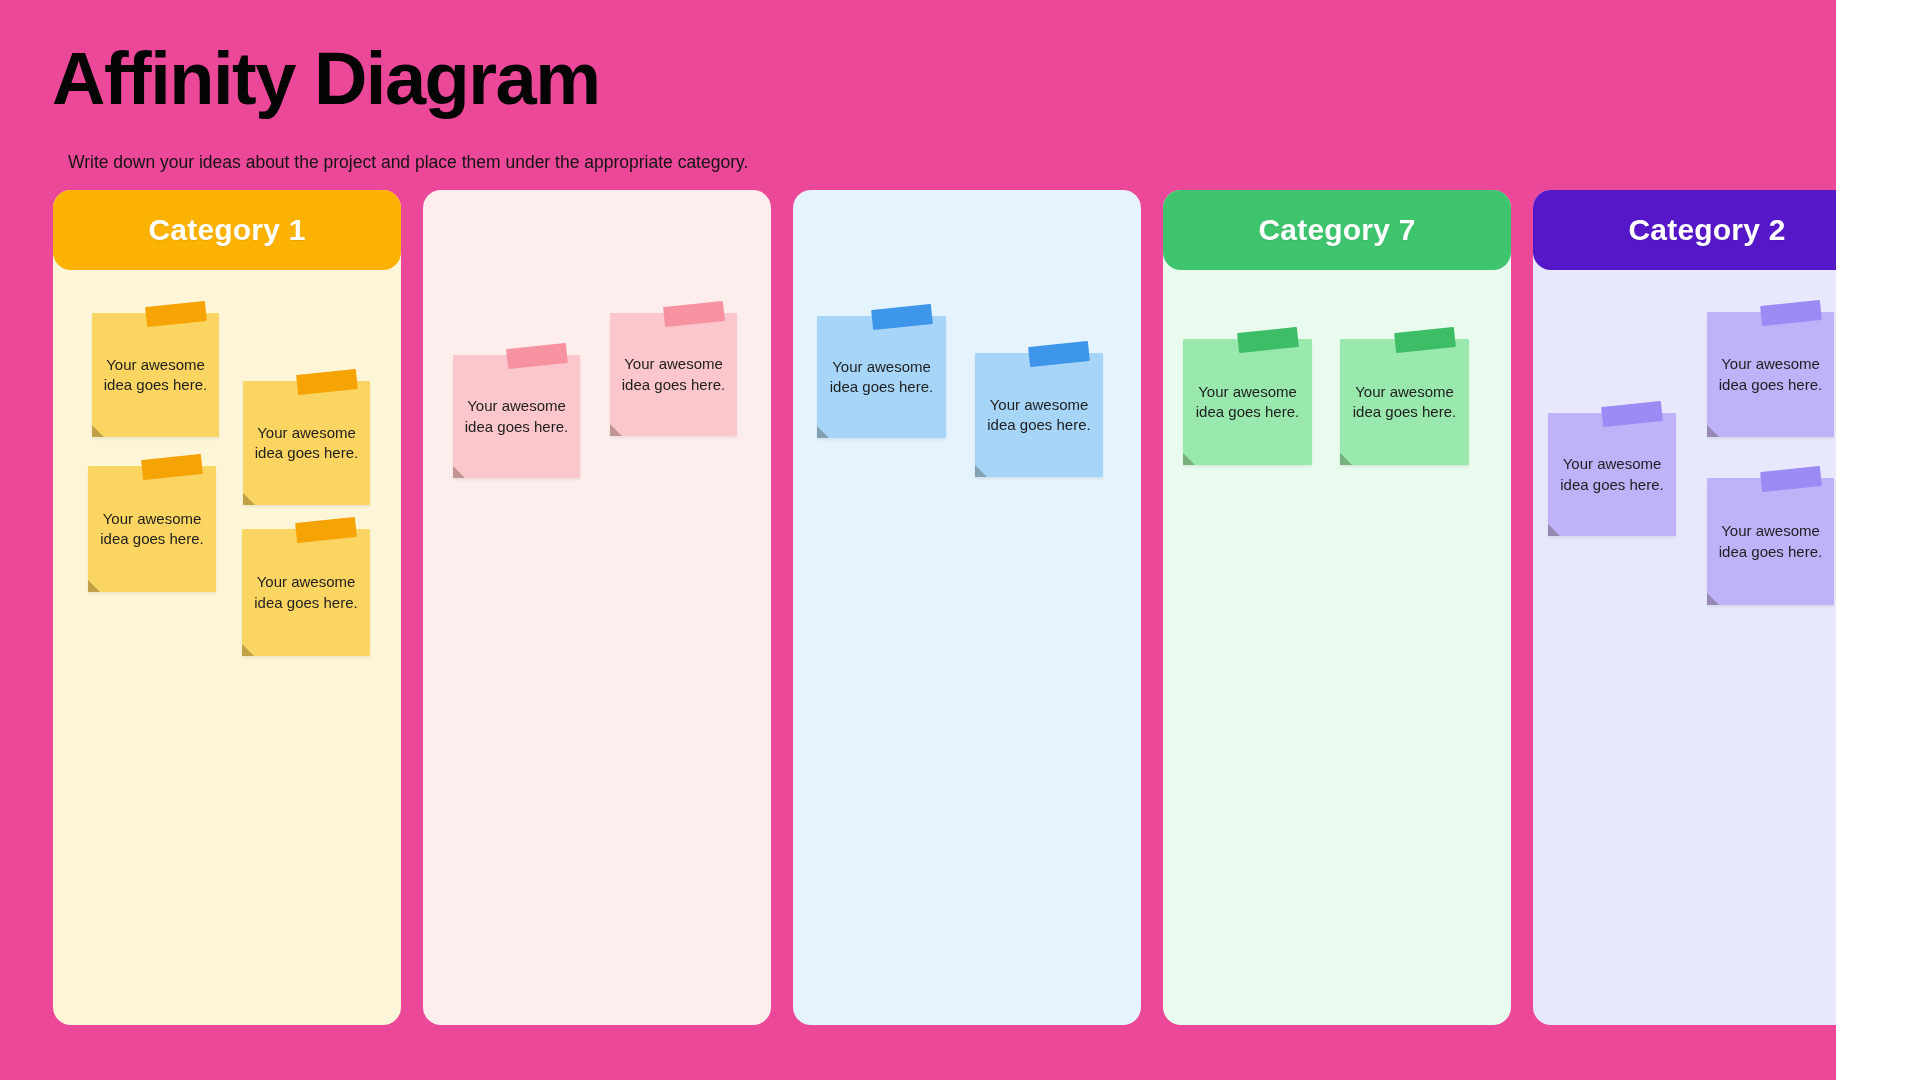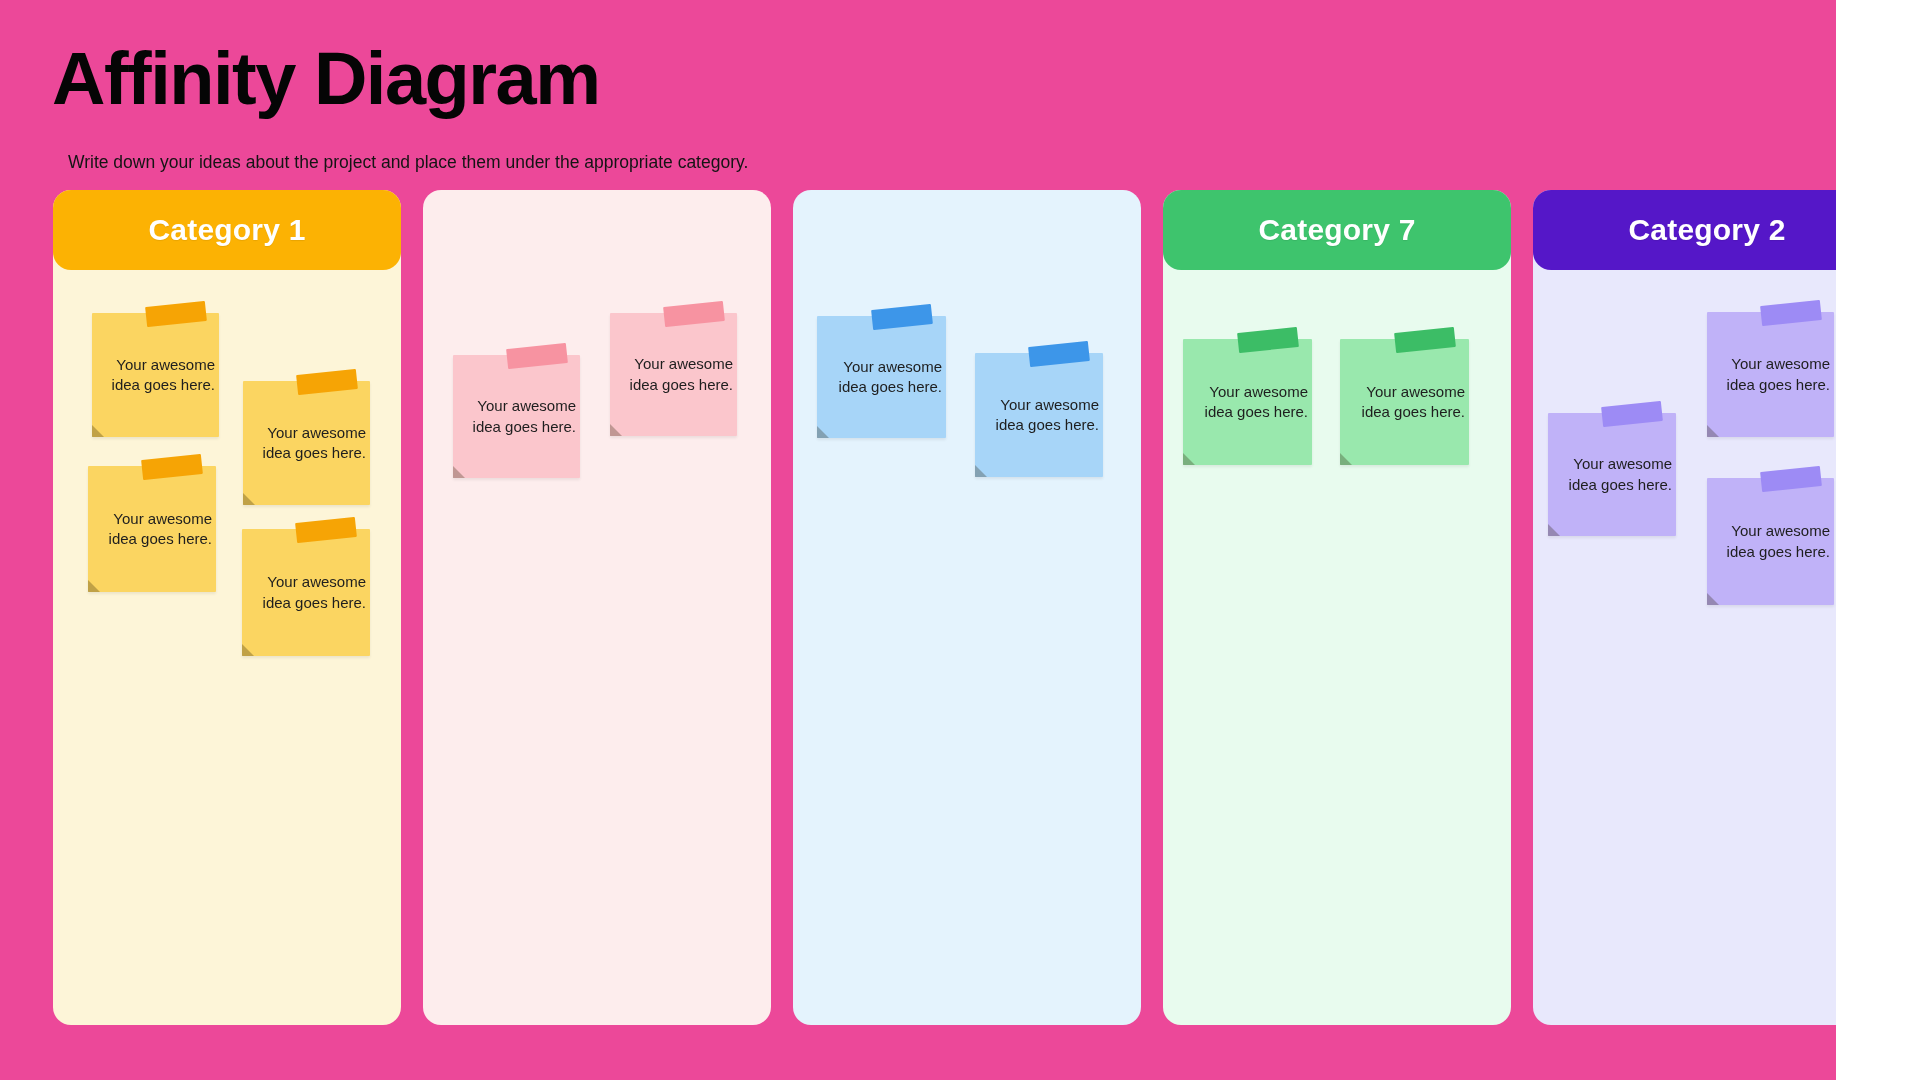--- a/index.html
+++ b/index.html
@@ -31,21 +31,21 @@
   .col-header span {
     color:#ffffff; font-size:30px; font-weight:700; letter-spacing:0.2px;
     text-shadow:0 1px 1px rgba(0,0,0,0.08);
   }
   .note {
     position:absolute; background:var(--note);
     box-shadow:0 2px 3px rgba(0,0,0,0.07); border-radius:1px;
   }
   .note-text {
     position:absolute; inset:0; display:flex; align-items:center; justify-content:center;
-    text-align:right; font-size:15px; line-height:1.35; color:#1e1e1e;
+    text-align:center; font-size:15px; line-height:1.35; color:#1e1e1e;
     padding:4px; box-sizing:border-box;
   }
   .tape {
     position:absolute; top:-9px; left:calc(66% - 30px);
     width:60px; height:20px; background:var(--tape);
     transform:rotate(-6deg); border-radius:1px;
   }
   .fold {
     position:absolute; left:0; bottom:0; width:12px; height:12px;
     background:rgba(40,30,0,0.28);

